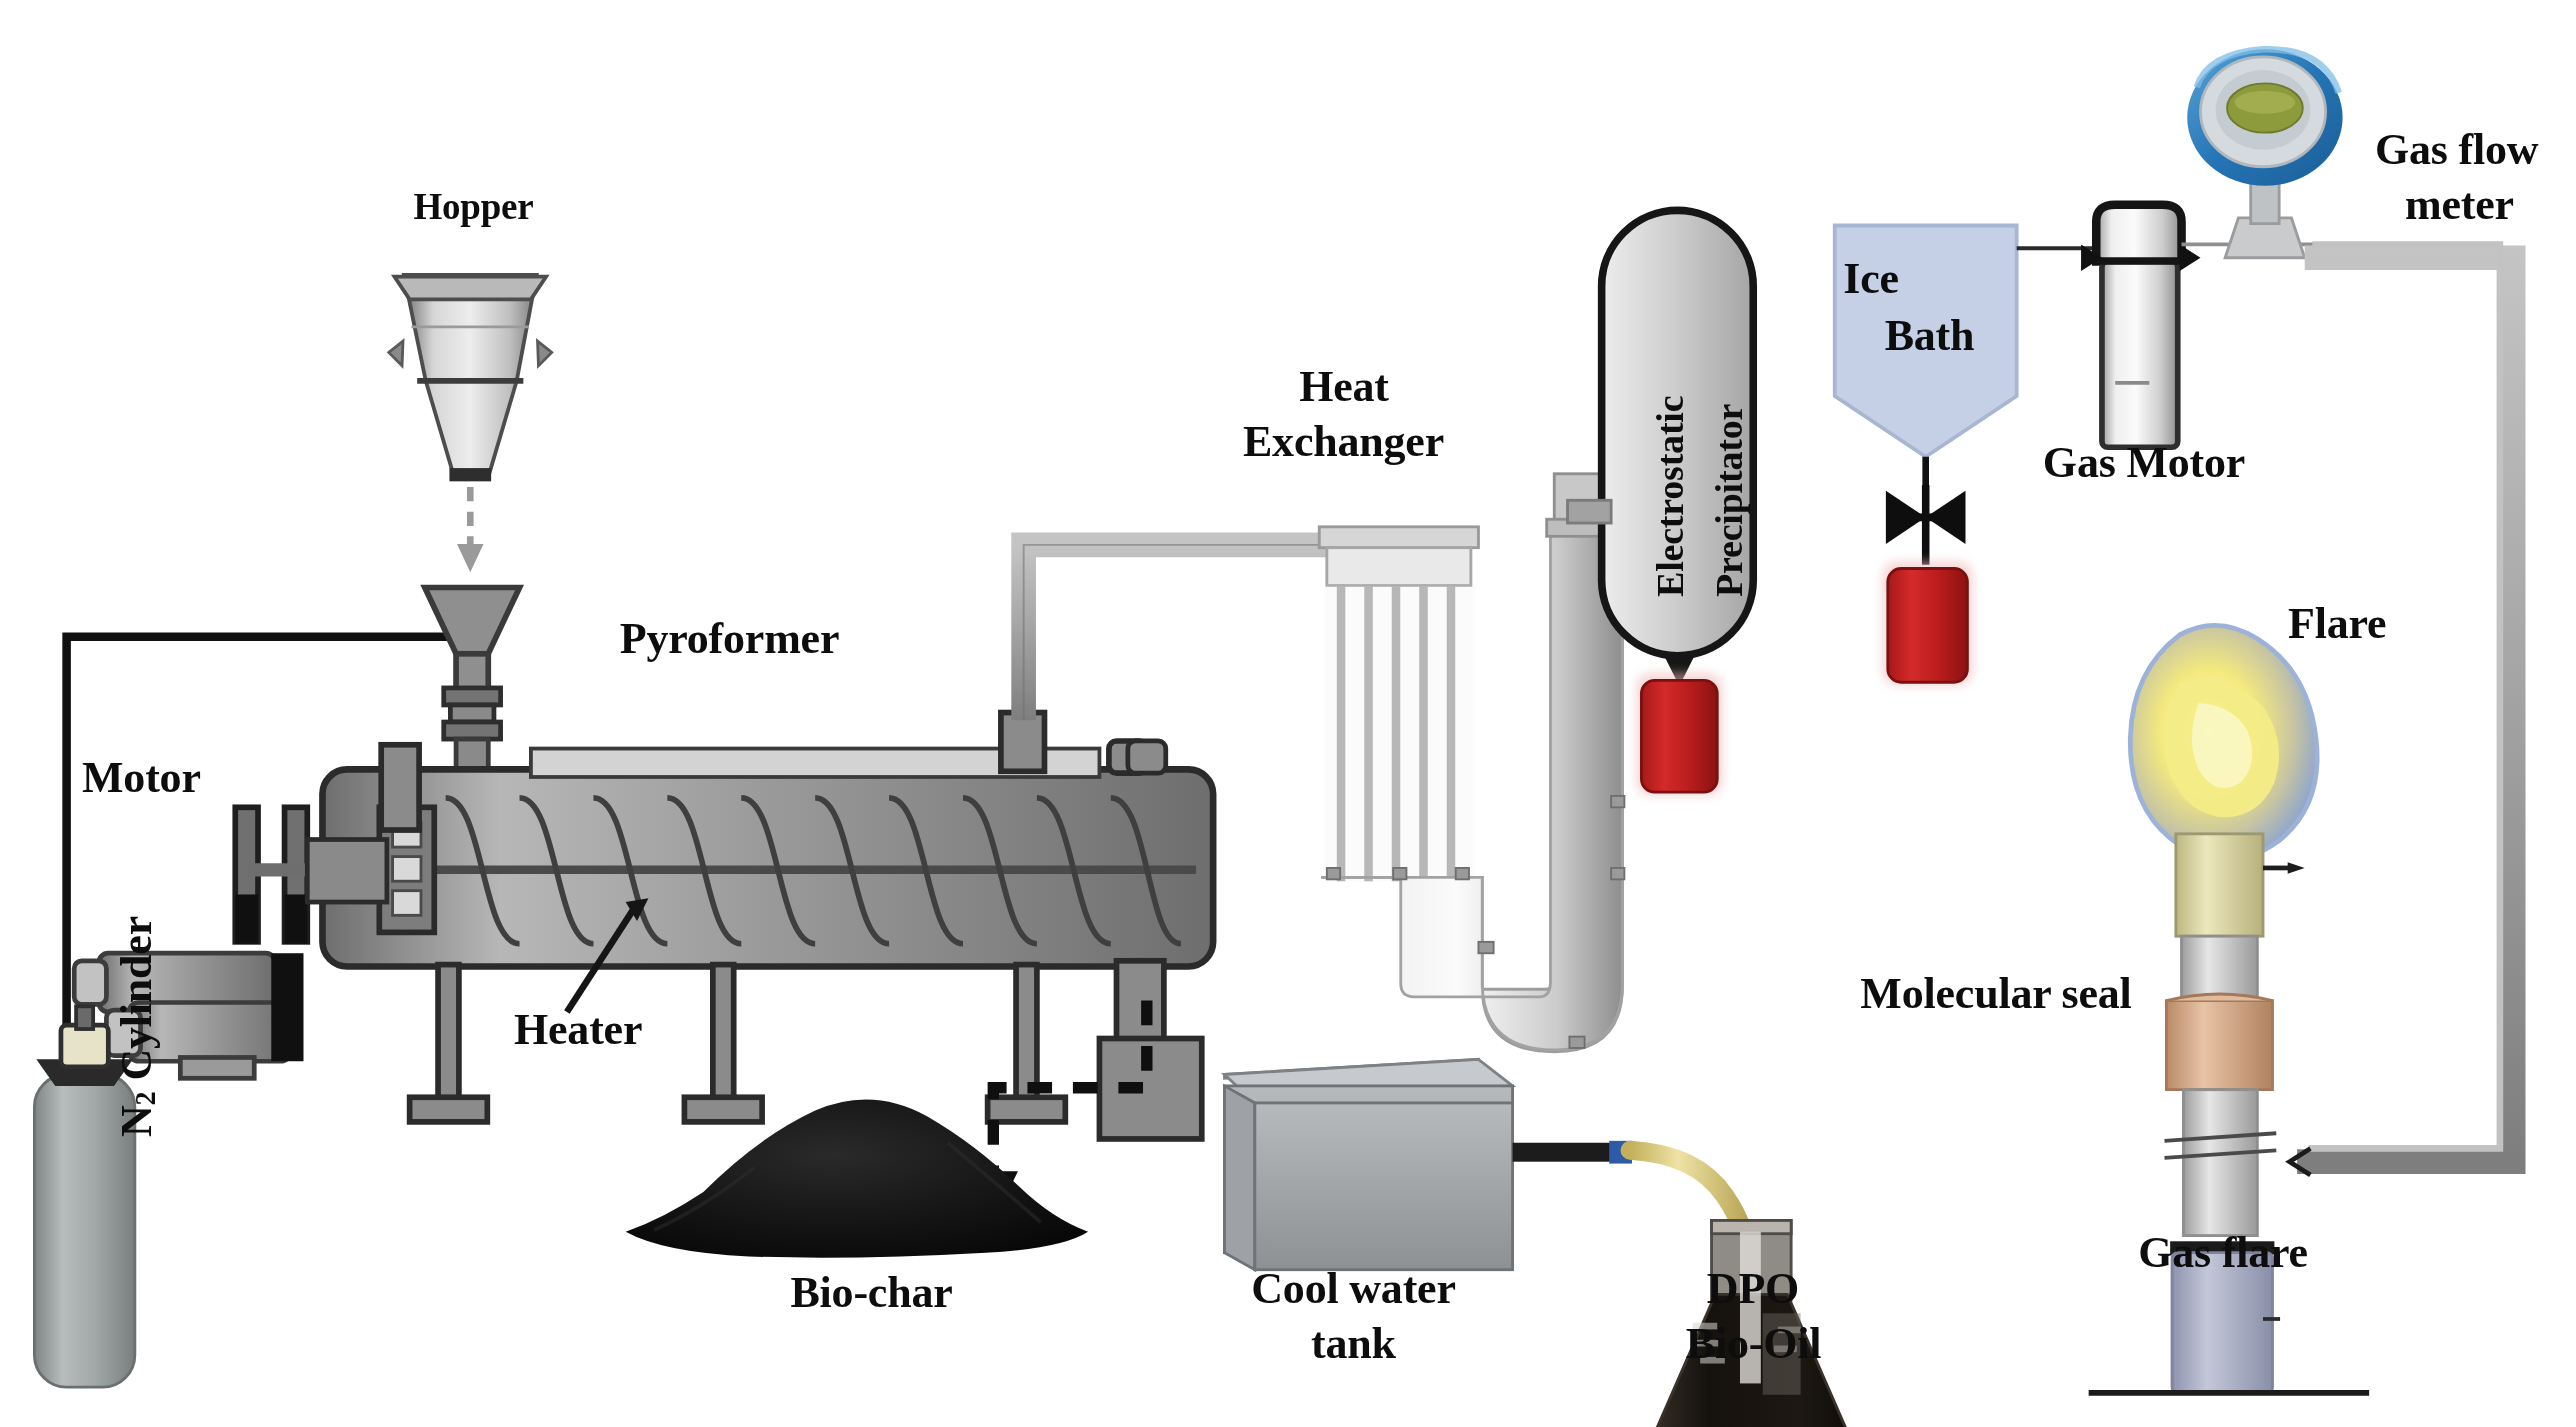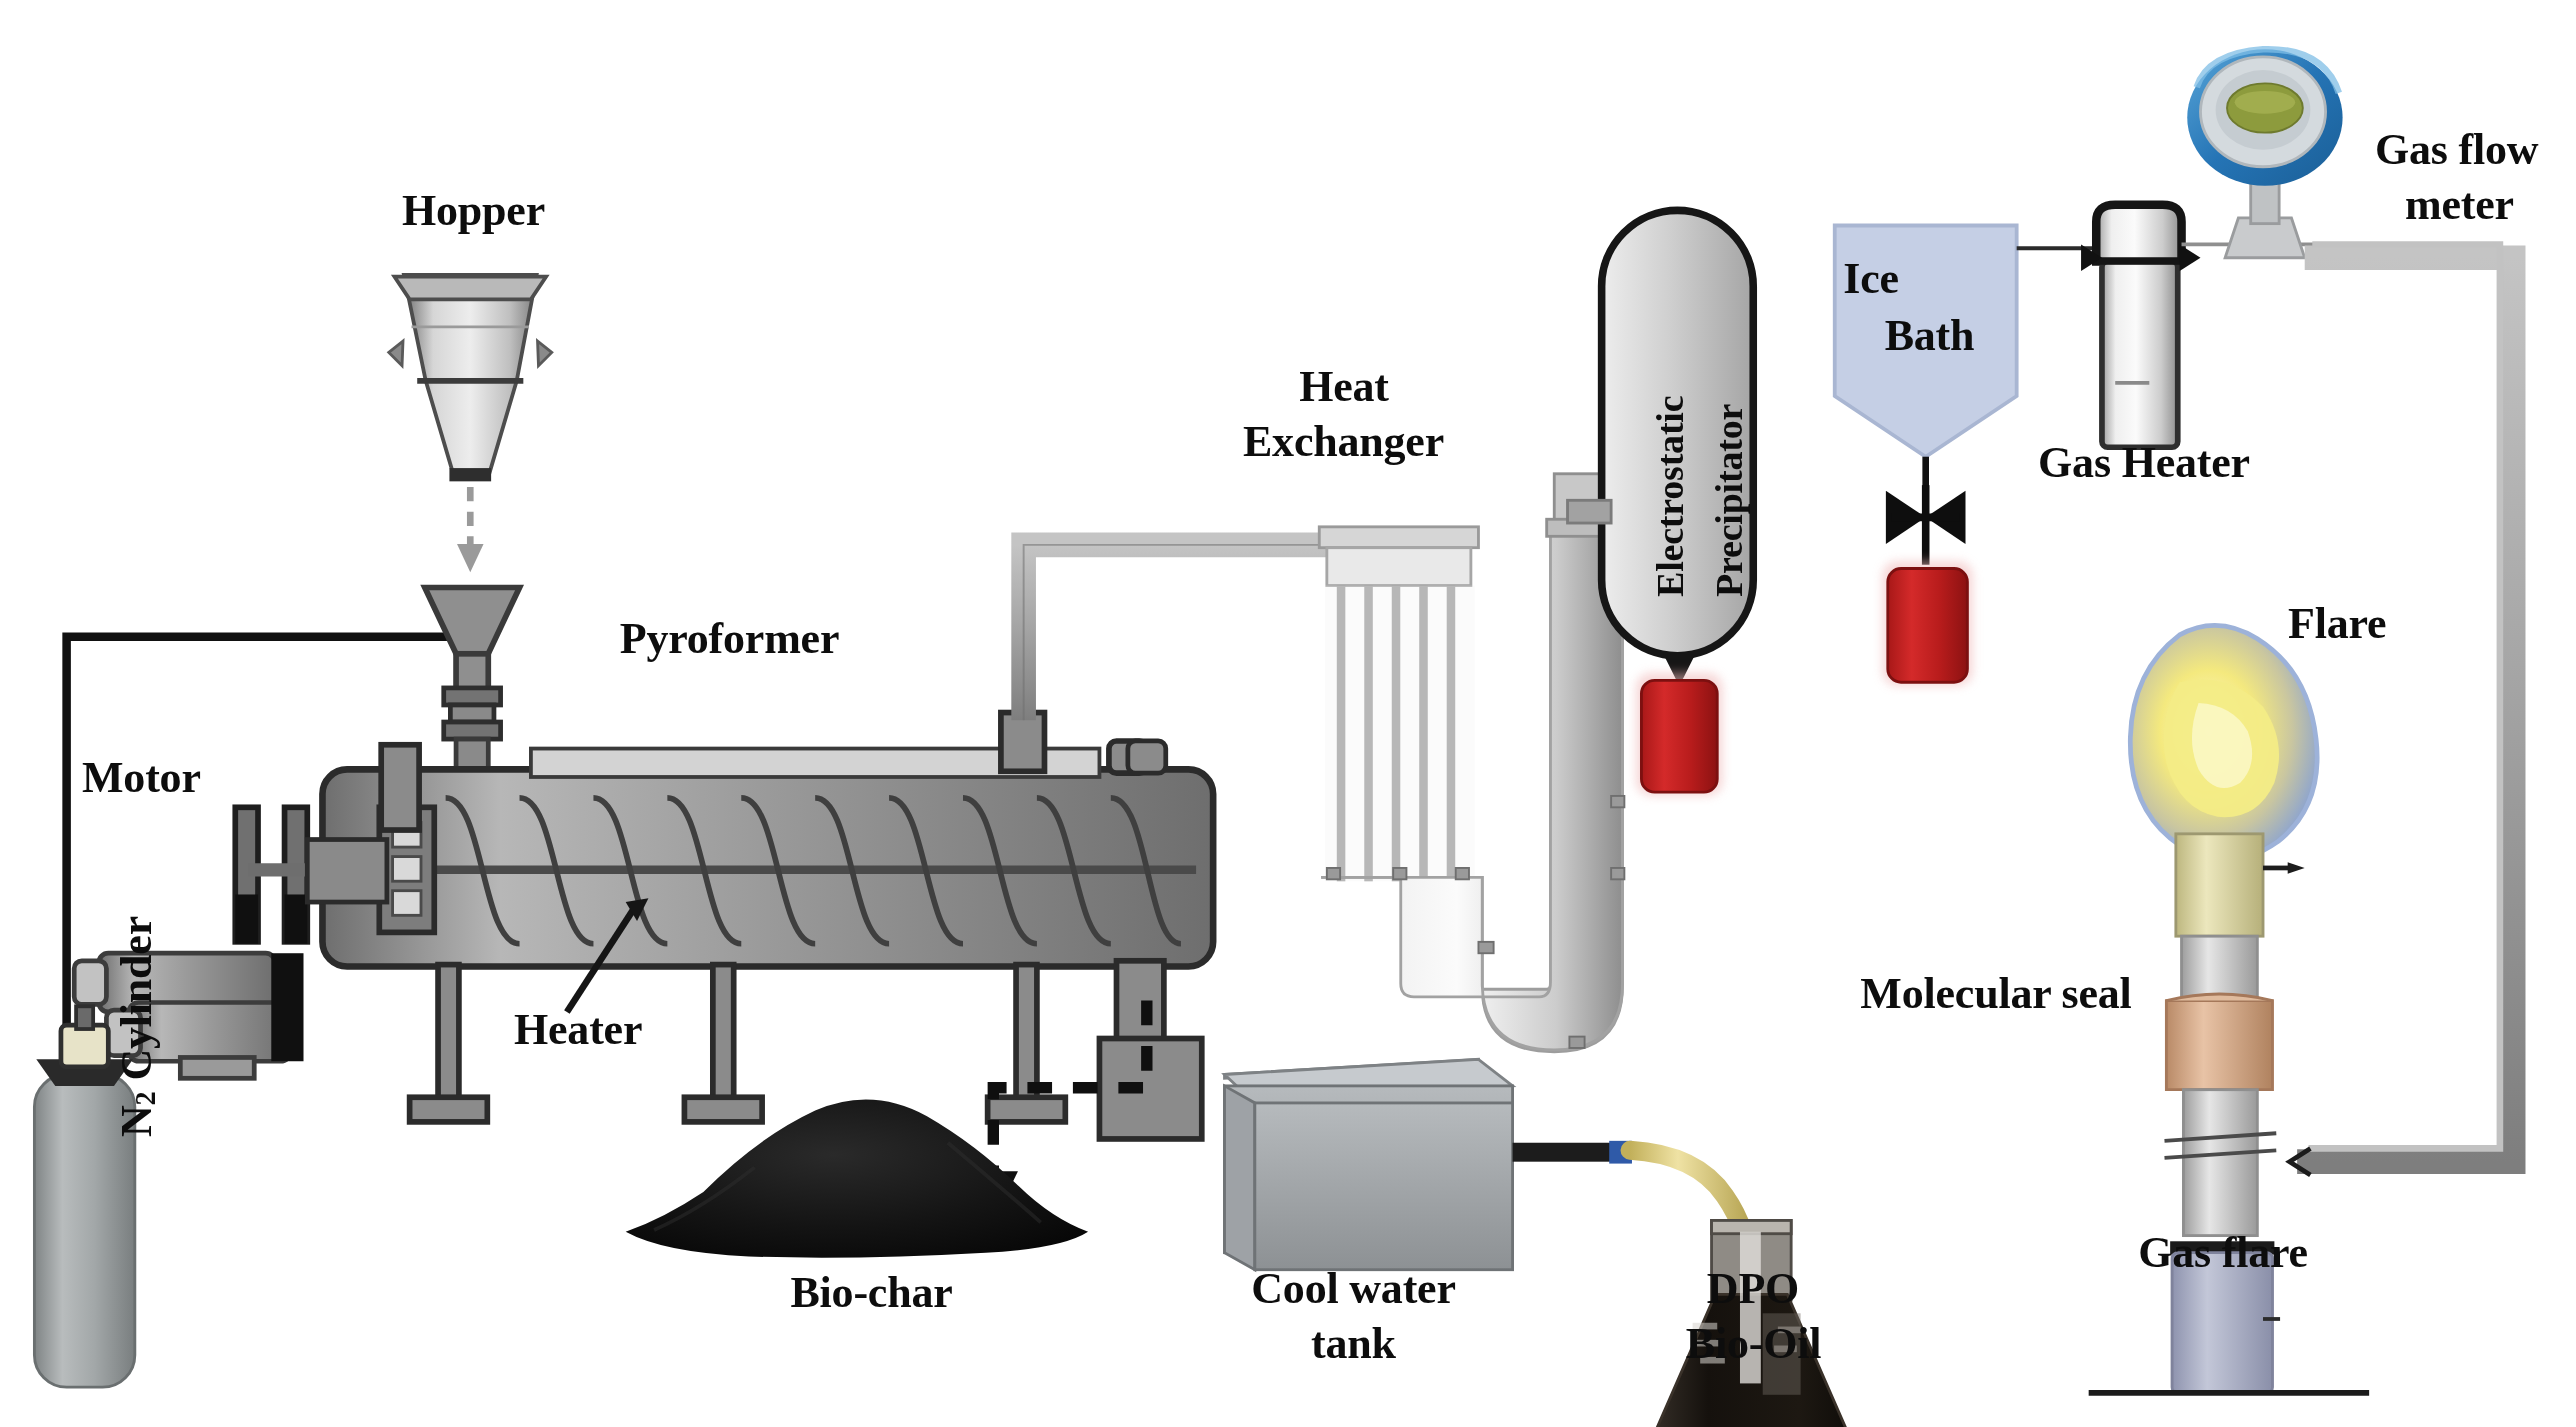--- a/index.html
+++ b/index.html
@@ -413,21 +413,21 @@
       <rect x="2292" y="1322" width="106" height="148" rx="6" fill="url(#gStackBase)" stroke="#7f839c" stroke-width="3"></rect>
       <line x1="2388" y1="1392" x2="2406" y2="1392" stroke="#2b2b2b" stroke-width="4"></line>
 
       <path d="M2438,1212 L2416,1226 L2438,1240" fill="none" stroke="#1b1b1b" stroke-width="5"></path>
 
       <line x1="2204" y1="1470" x2="2500" y2="1470" stroke="#1b1b1b" stroke-width="6"></line>
     </g>
 
   </svg>
 
-  <div class="lbl c" style="left:341px;top:186px;width:265px;font-size:44px;">Hopper</div>
+  <div class="lbl c" style="left:341px;top:186px;width:265px;font-size:37px;">Hopper</div>
 
   <div class="lbl c" style="left:540px;top:614px;width:379px;font-size:44px;">Pyroformer</div>
 
   <div class="lbl" style="left:82px;top:753px;font-size:44px;">Motor</div>
 
   <div class="lbl" style="left:514px;top:1005px;font-size:44px;">Heater</div>
 
   <div style="position:absolute;left:112px;top:1137px;transform:rotate(-90deg);transform-origin:0 0;">
     <span class="lbl" style="position:static;font-size:44px;">N</span><span class="lbl" style="position:static;font-size:28.4px;vertical-align:sub;">2</span><span class="lbl" style="position:static;font-size:44px;"> Cylinder</span>
   </div>
@@ -446,21 +446,21 @@
   <div style="position:absolute;left:1649px;top:597px;transform:rotate(-90deg);transform-origin:0 0;">
     <span class="lbl" style="position:static;font-size:38px;display:block;">Electrostatic</span>
   </div>
   <div style="position:absolute;left:1708px;top:597px;transform:rotate(-90deg);transform-origin:0 0;">
     <span class="lbl" style="position:static;font-size:38px;display:block;">Precipitator</span>
   </div>
 
   <div class="lbl c" style="left:1800px;top:254px;width:142px;font-size:44px;">Ice</div>
   <div class="lbl c" style="left:1846px;top:311px;width:167px;font-size:44px;">Bath</div>
 
-  <div class="lbl c" style="left:2002px;top:438px;width:284px;font-size:44px;">Gas Heater</div>
+  <div class="lbl c" style="left:2002px;top:438px;width:284px;font-size:44px;">Gas Motor</div>
 
   <div class="lbl" style="left:2375px;top:125px;font-size:44px;">Gas flow</div>
   <div class="lbl" style="left:2405px;top:180px;font-size:44px;">meter</div>
 
   <div class="lbl" style="left:2288px;top:599px;font-size:44px;">Flare</div>
 
   <div class="lbl c" style="left:1778px;top:969px;width:436px;font-size:44px;">Molecular seal</div>
 
   <div class="lbl c" style="left:2062px;top:1228px;width:322px;font-size:44px;">Gas flare</div>
 

